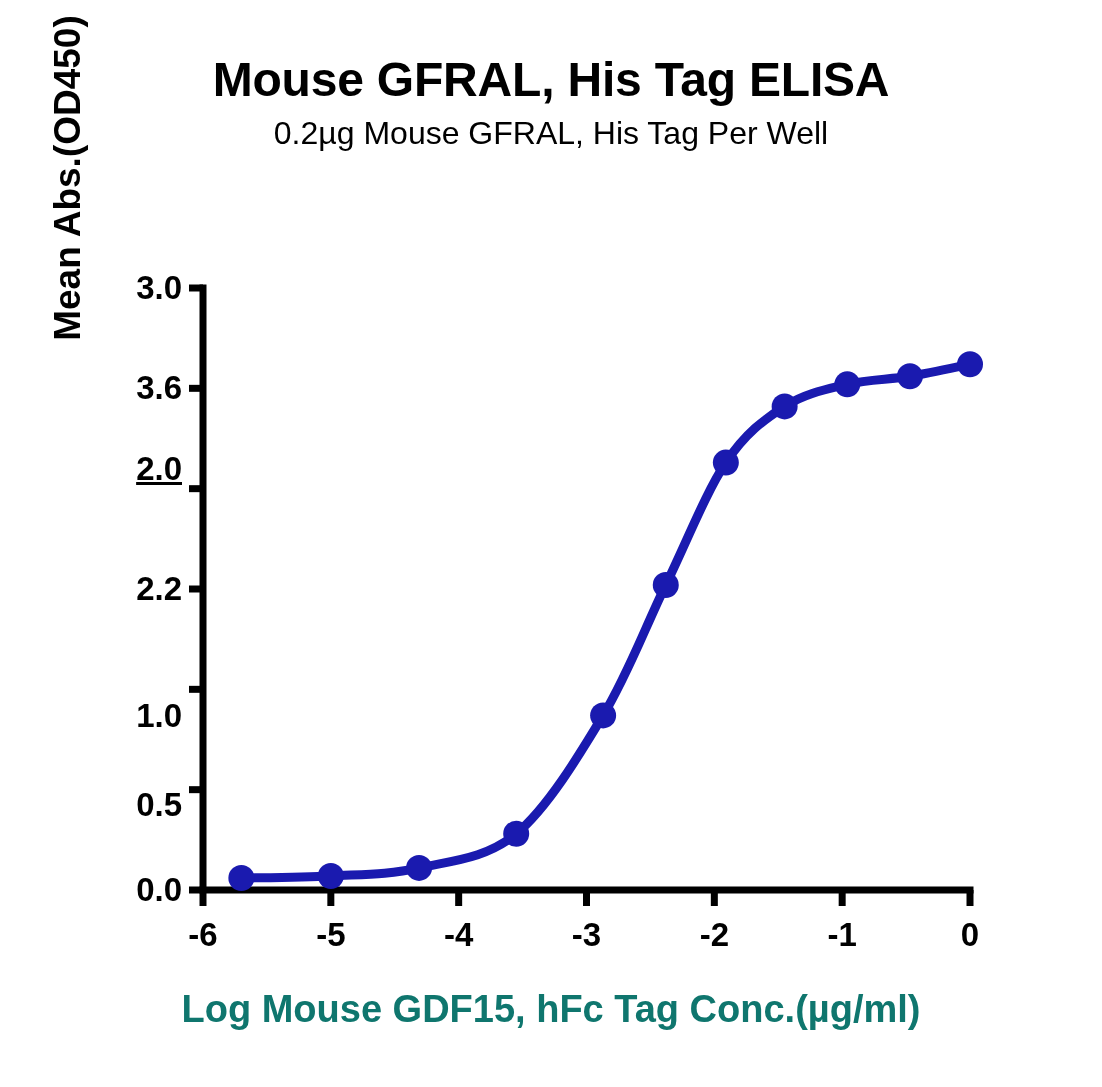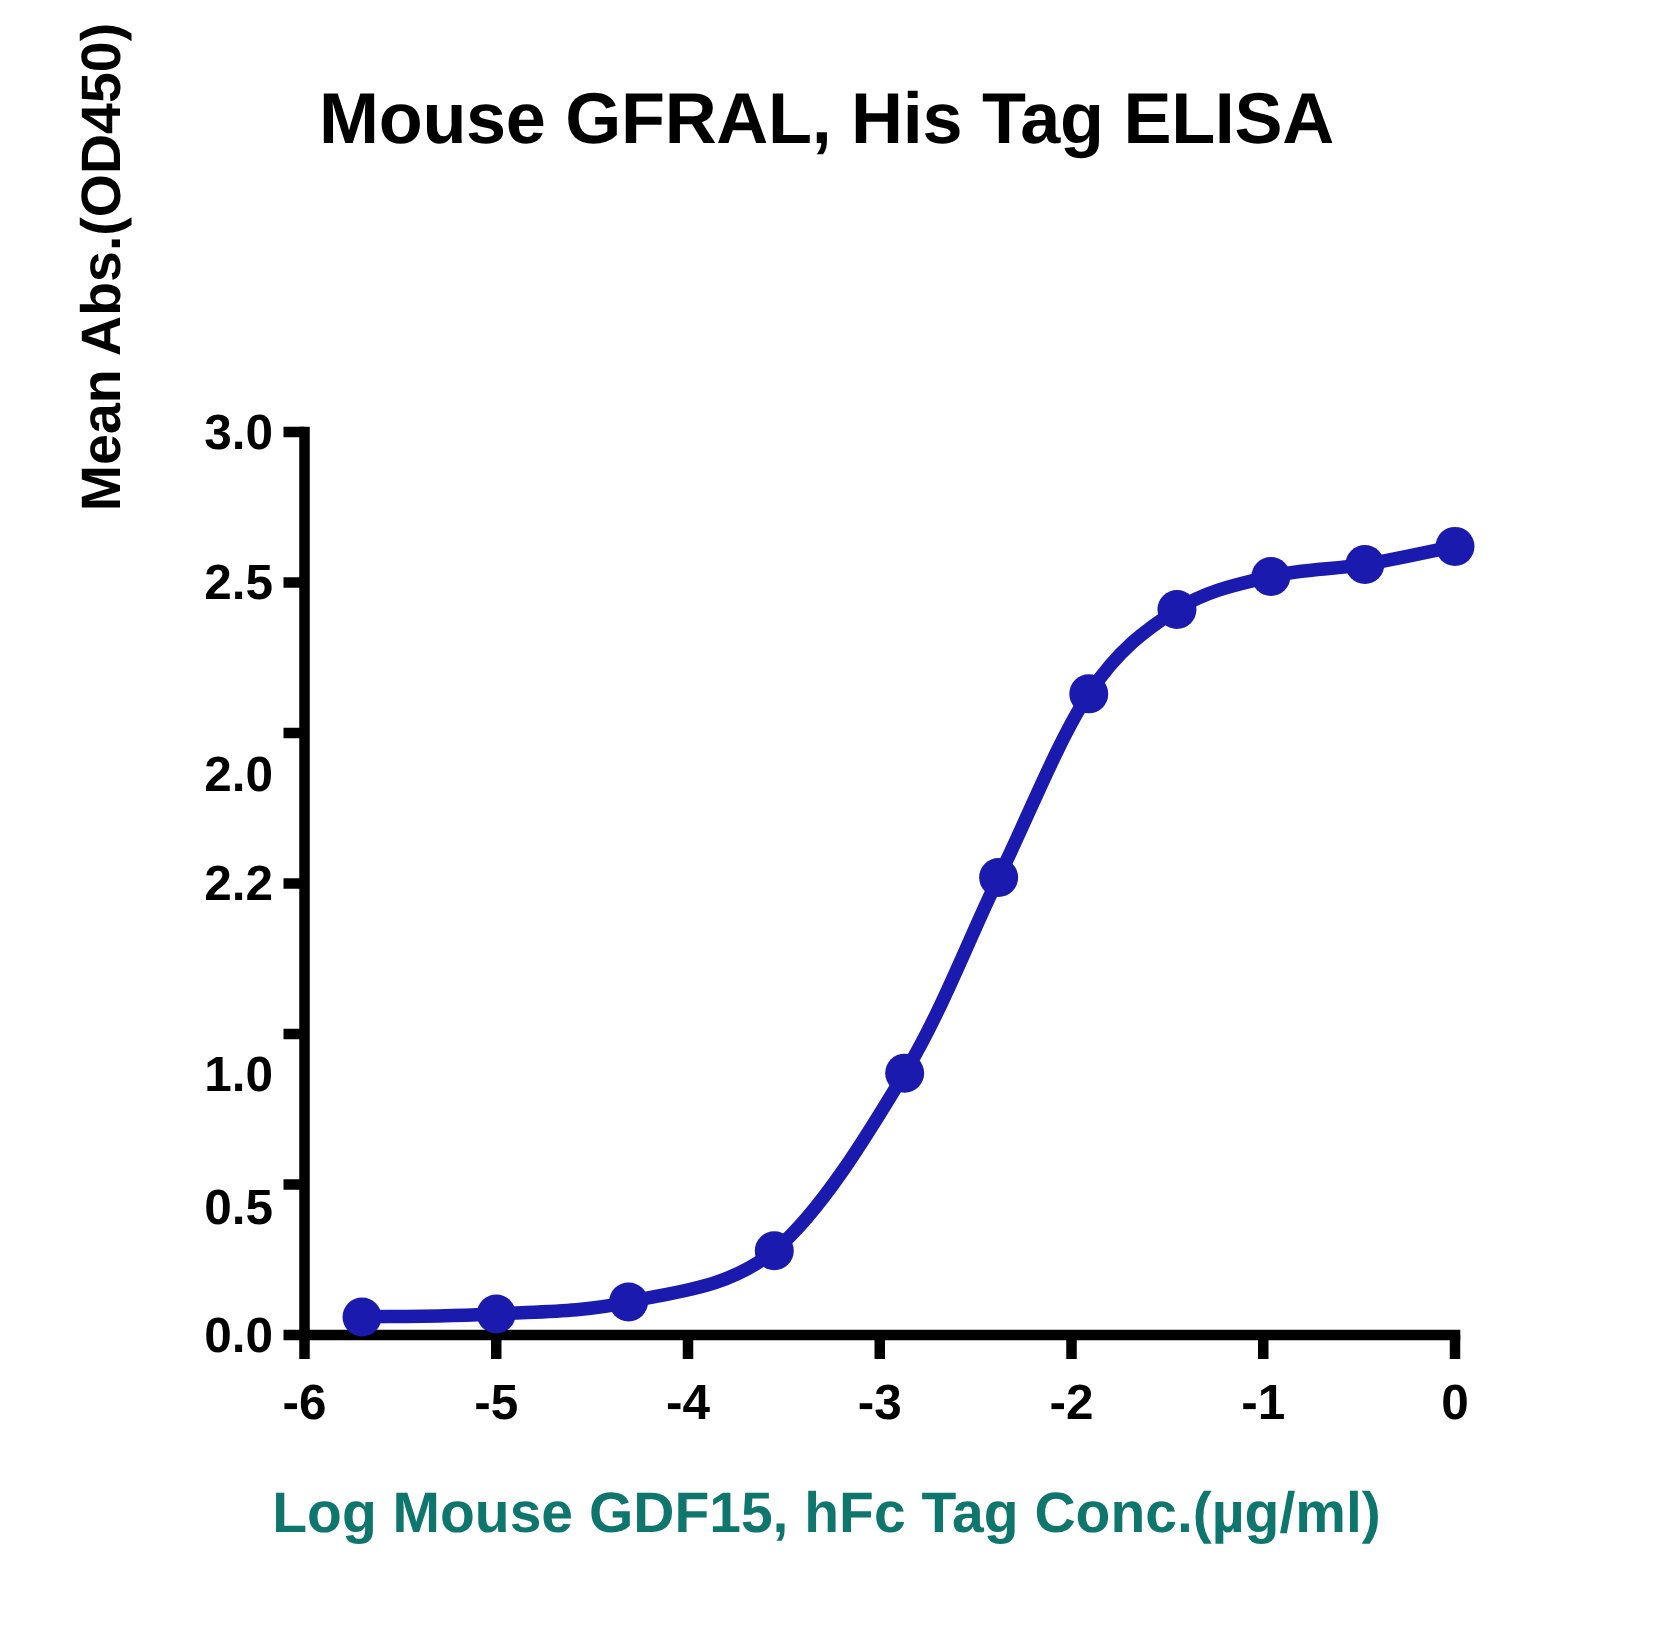--- a/index.html
+++ b/index.html
@@ -108,32 +108,33 @@
     top: 0;
   }
 </style>
 </head>
 <body>
 
 <div id="figure">
 
   <div id="chart-title">Mouse GFRAL, His Tag ELISA</div>
 
+  <div id="chart-subtitle">0.2µg Mouse GFRAL, His Tag Per Well</div>
 
   <div id="ylabel">Mean Abs.(OD450)</div>
 
   <div id="xlabel">Log Mouse GDF15, hFc Tag Conc.(µg/ml)</div>
 
   <div id="ytick-labels">
       <div class="ytick-label" style="top: 890px;">0.0</div>
       <div class="ytick-label" style="top: 805px;">0.5</div>
       <div class="ytick-label" style="top: 716px;">1.0</div>
       <div class="ytick-label" style="top: 589px;">2.2</div>
-      <div class="ytick-label" style="top: 516px;">2.0</div>
-      <div class="ytick-label" style="top: 388.333px;">2.5</div>
+      <div class="ytick-label" style="top: 469px; text-decoration: underline;">2.0</div>
+      <div class="ytick-label" style="top: 388.333px;">3.6</div>
       <div class="ytick-label" style="top: 288px;">3.0</div>
     </div>
   <div id="xtick-labels">
       <div class="xtick-label" style="left: 203px;">-6</div>
       <div class="xtick-label" style="left: 330.833px;">-5</div>
       <div class="xtick-label" style="left: 458.667px;">-4</div>
       <div class="xtick-label" style="left: 586.5px;">-3</div>
       <div class="xtick-label" style="left: 714.333px;">-2</div>
       <div class="xtick-label" style="left: 842.167px;">-1</div>
       <div class="xtick-label" style="left: 970px;">0</div>

